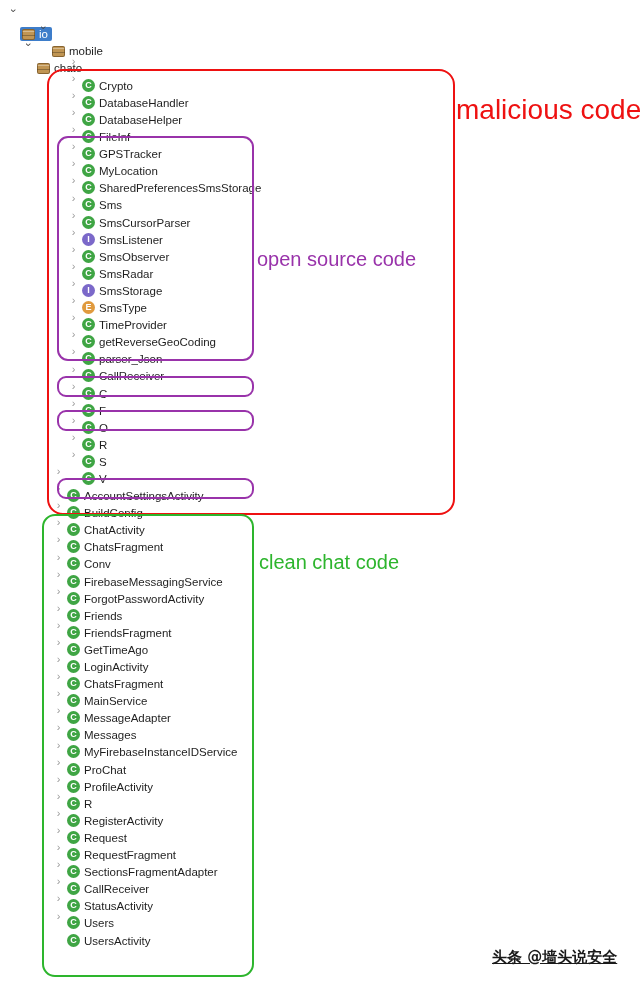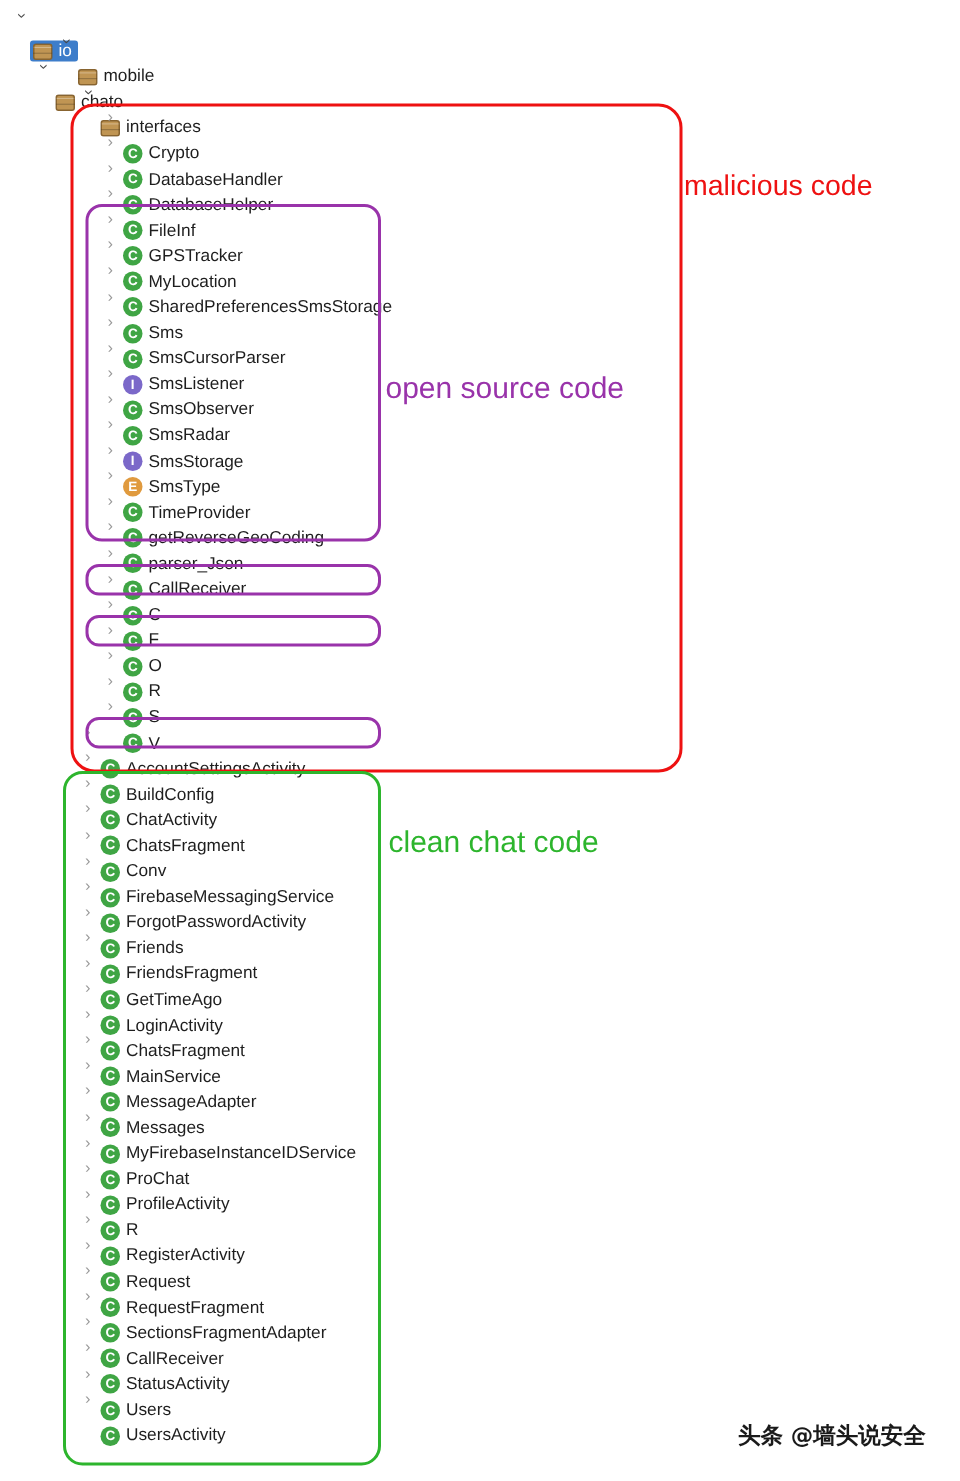--- a/index.html
+++ b/index.html
@@ -26,21 +26,21 @@
     text-align:center;
     font-size:11px;
     line-height:13px;
     color:#9a9a9a;
     display:inline-block;
     user-select:none;
   }
   .chev.open { transform:rotate(90deg); color:#4a4a4a; }
   .node {
     display:inline-flex;
-    align-items:center;
+    align-items:flex-end;
     gap:4px;
     padding:1px 4px 1px 2px;
     border-radius:2px;
     margin-top:48px;
   }
   .row.selected .node { background:#3d7dca; }
   .row.selected .lbl { color:#ffffff; }
   .tree-icon {
     flex:0 0 13px;
     width:13px;
@@ -73,21 +73,21 @@
     border:2px solid;
     background:transparent;
     pointer-events:none;
   }
   .ann {
     position:absolute;
     font-family:"Liberation Sans", sans-serif;
     white-space:nowrap;
     pointer-events:none;
   }
-  .watermark { font-weight:bold; }
+  .watermark { font-weight:bold;text-decoration:underline; }
 </style>
 </head>
 <body>
 
 <div id="screen">
 
   <div id="tree">
       <div class="row selected" style="padding-left: 7px;">
         <span class="chev open">›</span>
         <span class="node">
@@ -102,27 +102,20 @@
           <span class="lbl">mobile</span>
         </span>
       </div>
       <div class="row" style="padding-left: 22px;">
         <span class="chev open">›</span>
         <span class="node">
           <span class="tree-icon package" style="background-color: rgb(192, 149, 83);"></span>
           <span class="lbl">chato</span>
         </span>
       </div>
-      <div class="row" style="padding-left: 52px;">
-        <span class="chev open">›</span>
-        <span class="node">
-          <span class="tree-icon package" style="background-color: rgb(192, 149, 83);"></span>
-          <span class="lbl">interfaces</span>
-        </span>
-      </div>
       <div class="row" style="padding-left: 67px;">
         <span class="chev">›</span>
         <span class="node">
           <span class="tree-icon class" style="background-color: rgb(63, 165, 68);">C</span>
           <span class="lbl">Crypto</span>
         </span>
       </div>
       <div class="row" style="padding-left: 67px;">
         <span class="chev">›</span>
         <span class="node">
@@ -482,21 +475,21 @@
     <div class="box" style="left: 57px; top: 136px; width: 197px; height: 225px; border-radius: 11px; border-color: rgb(153, 51, 170);"></div>
 
     <div class="box" style="left: 57px; top: 376px; width: 197px; height: 21px; border-radius: 9px; border-color: rgb(153, 51, 170);"></div>
 
     <div class="box" style="left: 57px; top: 410px; width: 197px; height: 21px; border-radius: 9px; border-color: rgb(153, 51, 170);"></div>
 
     <div class="box" style="left: 57px; top: 478px; width: 197px; height: 21px; border-radius: 9px; border-color: rgb(153, 51, 170);"></div>
 
     <div class="box" style="left: 42px; top: 514px; width: 212px; height: 463px; border-radius: 13px; border-color: rgb(45, 181, 45);"></div>
 
-    <div class="ann" style="left: 456px; top: 94px; font-size: 19px; color: rgb(238, 17, 17); margin-top: 20px;">malicious code</div>
+    <div class="ann" style="left: 456px; top: 94px; font-size: 28px; color: rgb(238, 17, 17);">malicious code</div>
 
     <div class="ann" style="left: 257px; top: 248px; font-size: 20px; color: rgb(153, 51, 170);">open source code</div>
 
     <div class="ann" style="left: 259px; top: 551px; font-size: 20px; color: rgb(45, 181, 45);">clean chat code</div>
 
     <div class="ann watermark" style="left: 492px; top: 948px; font-size: 15px; font-family: &quot;DejaVu Sans&quot;, sans-serif; color: rgb(26, 26, 26);">头条 @墙头说安全</div>
   </div>
 
 </div>
 

